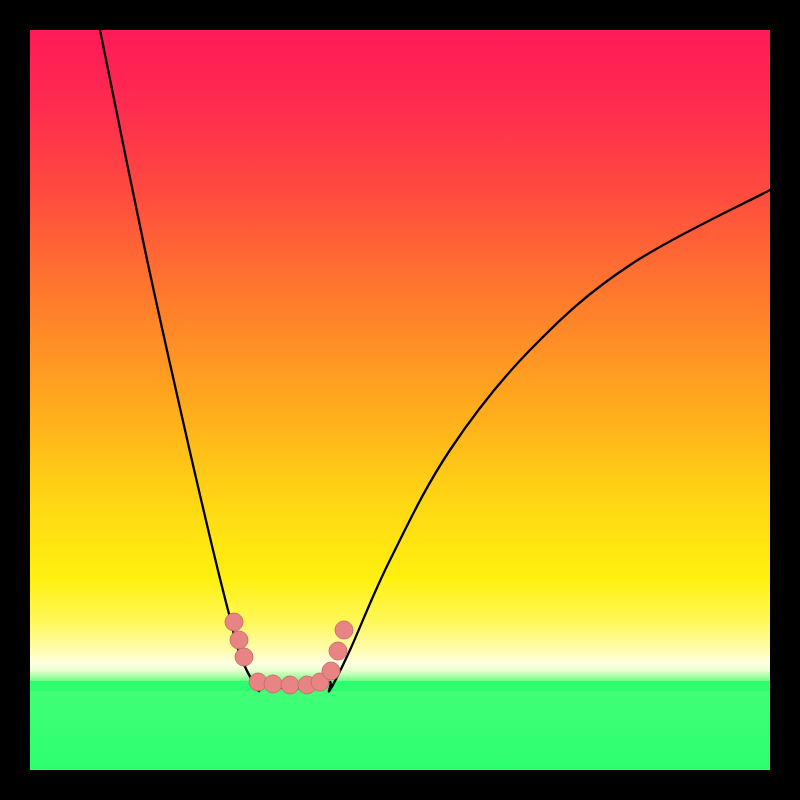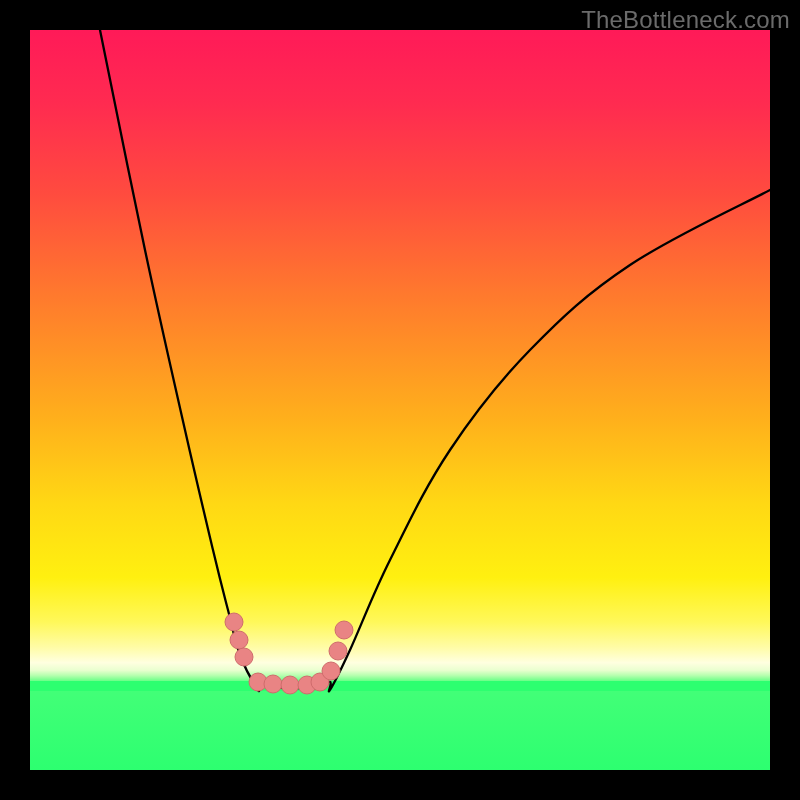--- a/index.html
+++ b/index.html
@@ -69,21 +69,20 @@
     right: 0;
     height: 10px;
     bottom: 79px;
     background: #2dff70;
   }
 </style>
 </head>
 <body>
 
 <div class="frame">
-  <div class="watermark">TheBottleneck.com</div>
   <div class="plot">
     <div class="min-band"></div>
     <svg class="curves" viewBox="0 0 740 740" preserveAspectRatio="none">
       <g id="curve-group">
           <path d="M 70 0 C 78.1 39.6, 99.7 148.0, 115 220 C 130.3 292.0, 142.8 346.0, 155 400 C 167.2 454.0, 175.3 487.6, 183 520 C 190.7 552.4, 193.1 561.1, 198 580 C 202.9 598.9, 204.6 610.6, 210 625 C 215.4 639.4, 224.8 655.1, 228 660 C 231.2 664.9, 225.8 652.5, 228 652 C 230.2 651.5, 235.1 655.9, 240 657 C 244.9 658.1, 249.6 657.8, 255 658 C 260.4 658.2, 264.6 658.2, 270 658 C 275.4 657.8, 279.6 658.1, 285 657 C 290.4 655.9, 297.3 651.5, 300 652 C 302.7 652.5, 296.4 665.8, 300 660 C 303.6 654.2, 309.2 643.4, 320 620 C 330.8 596.6, 342.0 566.0, 360 530 C 378.0 494.0, 394.8 457.8, 420 420 C 445.2 382.2, 467.6 353.3, 500 320 C 532.4 286.7, 556.8 263.8, 600 235 C 643.2 206.2, 714.8 173.5, 740 160" fill="none" stroke="#000000" stroke-width="2.3" stroke-linecap="round"></path>
         </g>
       <g id="dots-group">
           <circle cx="204" cy="592" r="9" fill="#e98484" stroke="#cf6c6c" stroke-width="1"></circle>
           <circle cx="209" cy="610" r="9" fill="#e98484" stroke="#cf6c6c" stroke-width="1"></circle>
           <circle cx="214" cy="627" r="9" fill="#e98484" stroke="#cf6c6c" stroke-width="1"></circle>

